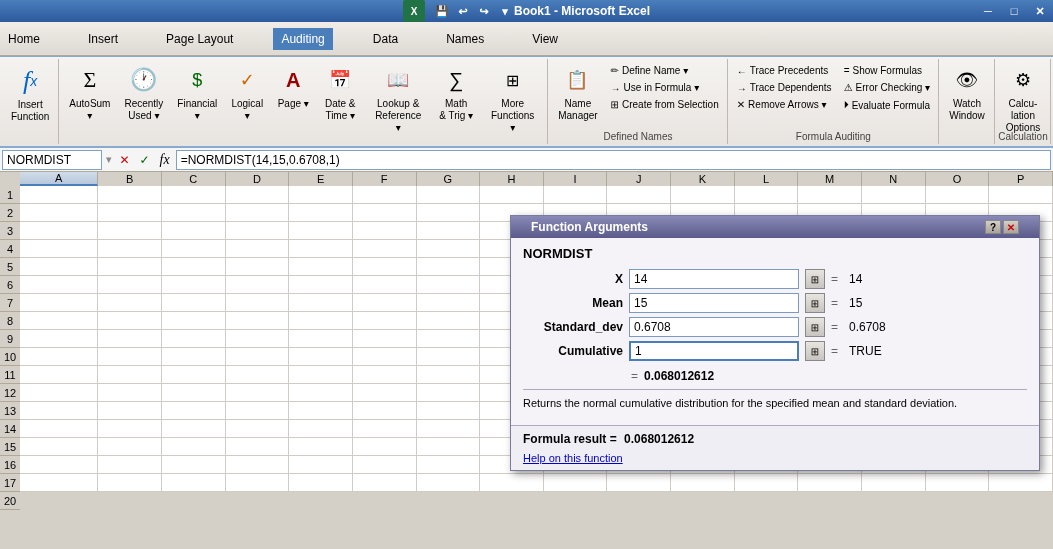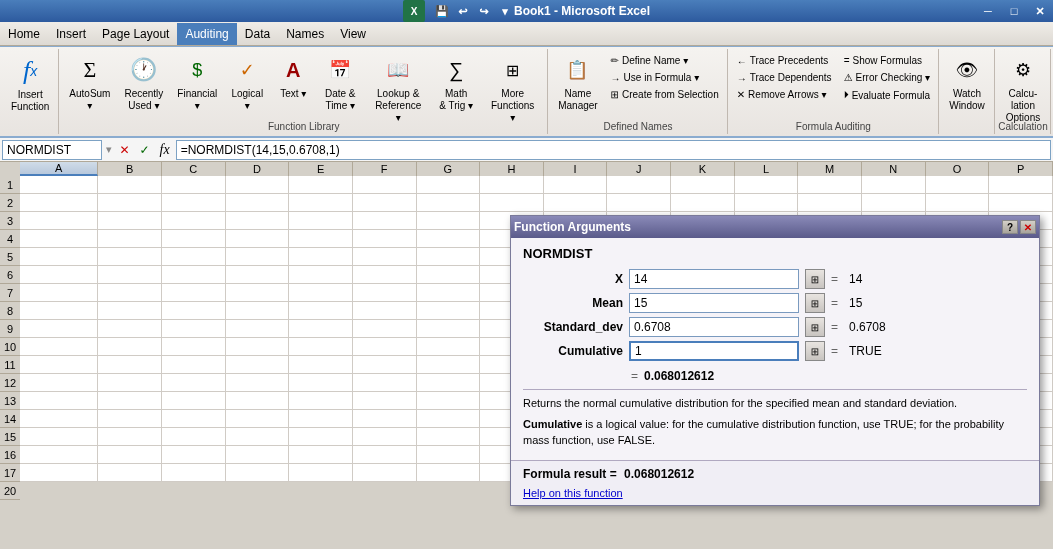--- a/index.html
+++ b/index.html
@@ -31,24 +31,25 @@
       align-items: center;
       justify-content: center;
       color: white;
       font-size: 11px;
       cursor: pointer;
     }
 
     
     .menu-bar {
       background: linear-gradient(to bottom, #f0ede8 0%, #ddd9d3 100%);
-      height: 24px;
+      height: 34px;
       display: flex;
       align-items: center;
       border-bottom: 1px solid #b0a898;
+      gap: 32px;
     }
     .menu-item {
       padding: 2px 8px;
       font-size: 12px;
       color: #000;
       cursor: pointer;
       height: 22px;
       display: flex;
       align-items: center;
     }
@@ -245,21 +246,21 @@
       background: linear-gradient(to bottom, #e8e4f0 0%, #ddd9e8 100%);
       border: 1px solid #7a7a9a;
       box-shadow: 3px 3px 8px rgba(0,0,0,0.4);
       pointer-events: all;
     }
     .dialog-title {
       background: linear-gradient(to bottom, #8a8ab8 0%, #5a5a8a 100%);
       color: white;
       font-size: 12px;
       font-weight: bold;
-      padding: 3px 3px;
+      padding: 3px 20px;
       display: flex;
       align-items: center;
       justify-content: space-between;
       height: 22px;
     }
     .dialog-title-controls {
       display: flex;
       gap: 2px;
     }
     .dialog-title-btn {
@@ -500,40 +501,39 @@
         <div class="ribbon-btn" style="min-width:44px;">
           <div class="ribbon-btn-icon" style="font-size:18px;color:#006600;">$</div>
           <div class="ribbon-btn-text">Financial<br>▾</div>
         </div>
         <div class="ribbon-btn" style="min-width:40px;">
           <div class="ribbon-btn-icon" style="font-size:18px;color:#cc6600;">✓</div>
           <div class="ribbon-btn-text">Logical<br>▾</div>
         </div>
         <div class="ribbon-btn" style="min-width:36px;">
           <div class="ribbon-btn-icon" style="font-size:20px;font-weight:bold;color:#990000;">A</div>
-          <div class="ribbon-btn-text">Text ▾</div>
+          <div class="ribbon-btn-text">Page ▾</div>
         </div>
         <div class="ribbon-btn" style="min-width:44px;">
           <div class="ribbon-btn-icon" style="font-size:18px;">📅</div>
           <div class="ribbon-btn-text">Date &amp;<br>Time ▾</div>
         </div>
         <div class="ribbon-btn" style="min-width:50px;">
           <div class="ribbon-btn-icon" style="font-size:18px;">📖</div>
           <div class="ribbon-btn-text">Lookup &amp;<br>Reference ▾</div>
         </div>
         <div class="ribbon-btn" style="min-width:44px;">
           <div class="ribbon-btn-icon" style="font-size:20px;">∑</div>
           <div class="ribbon-btn-text">Math<br>&amp; Trig ▾</div>
         </div>
         <div class="ribbon-btn" style="min-width:48px;">
           <div class="ribbon-btn-icon" style="font-size:16px;">⊞</div>
           <div class="ribbon-btn-text">More<br>Functions ▾</div>
         </div>
       </div>
-      <div class="ribbon-group-label">Function Library</div>
     </div>
 
     <div class="ribbon-group-wide" style="min-width:160px; padding: 2px 4px 18px 4px;">
       <div style="display:flex;gap:4px;align-items:flex-start;flex:1;">
         <div class="ribbon-btn" style="min-width:44px;">
           <div class="ribbon-btn-icon" style="font-size:18px;">📋</div>
           <div class="ribbon-btn-text">Name<br>Manager</div>
         </div>
         <div style="display:flex;flex-direction:column;gap:2px;padding-top:2px;">
           <div class="ribbon-btn-small">
@@ -1029,24 +1029,20 @@
 
       <div class="dialog-result-line">
         <div class="dialog-result-equals">=</div>
         <div class="dialog-result-value">0.068012612</div>
       </div>
 
       <div class="divider-line"></div>
 
       <div class="dialog-desc">Returns the normal cumulative distribution for the specified mean and standard deviation.</div>
 
-      <div class="dialog-param-desc">
-        <strong>Cumulative</strong>
-        <span>is a logical value: for the cumulative distribution function, use TRUE; for the probability mass function, use FALSE.</span>
-      </div>
     </div>
 
     <div class="dialog-footer">
       <div class="formula-result-line">
         <span>Formula result =</span>
         <span style="font-weight:bold;margin-left:4px;">0.068012612</span>
       </div>
       <div class="dialog-footer-controls">
         <span class="help-link">Help on this function</span>
       </div>

